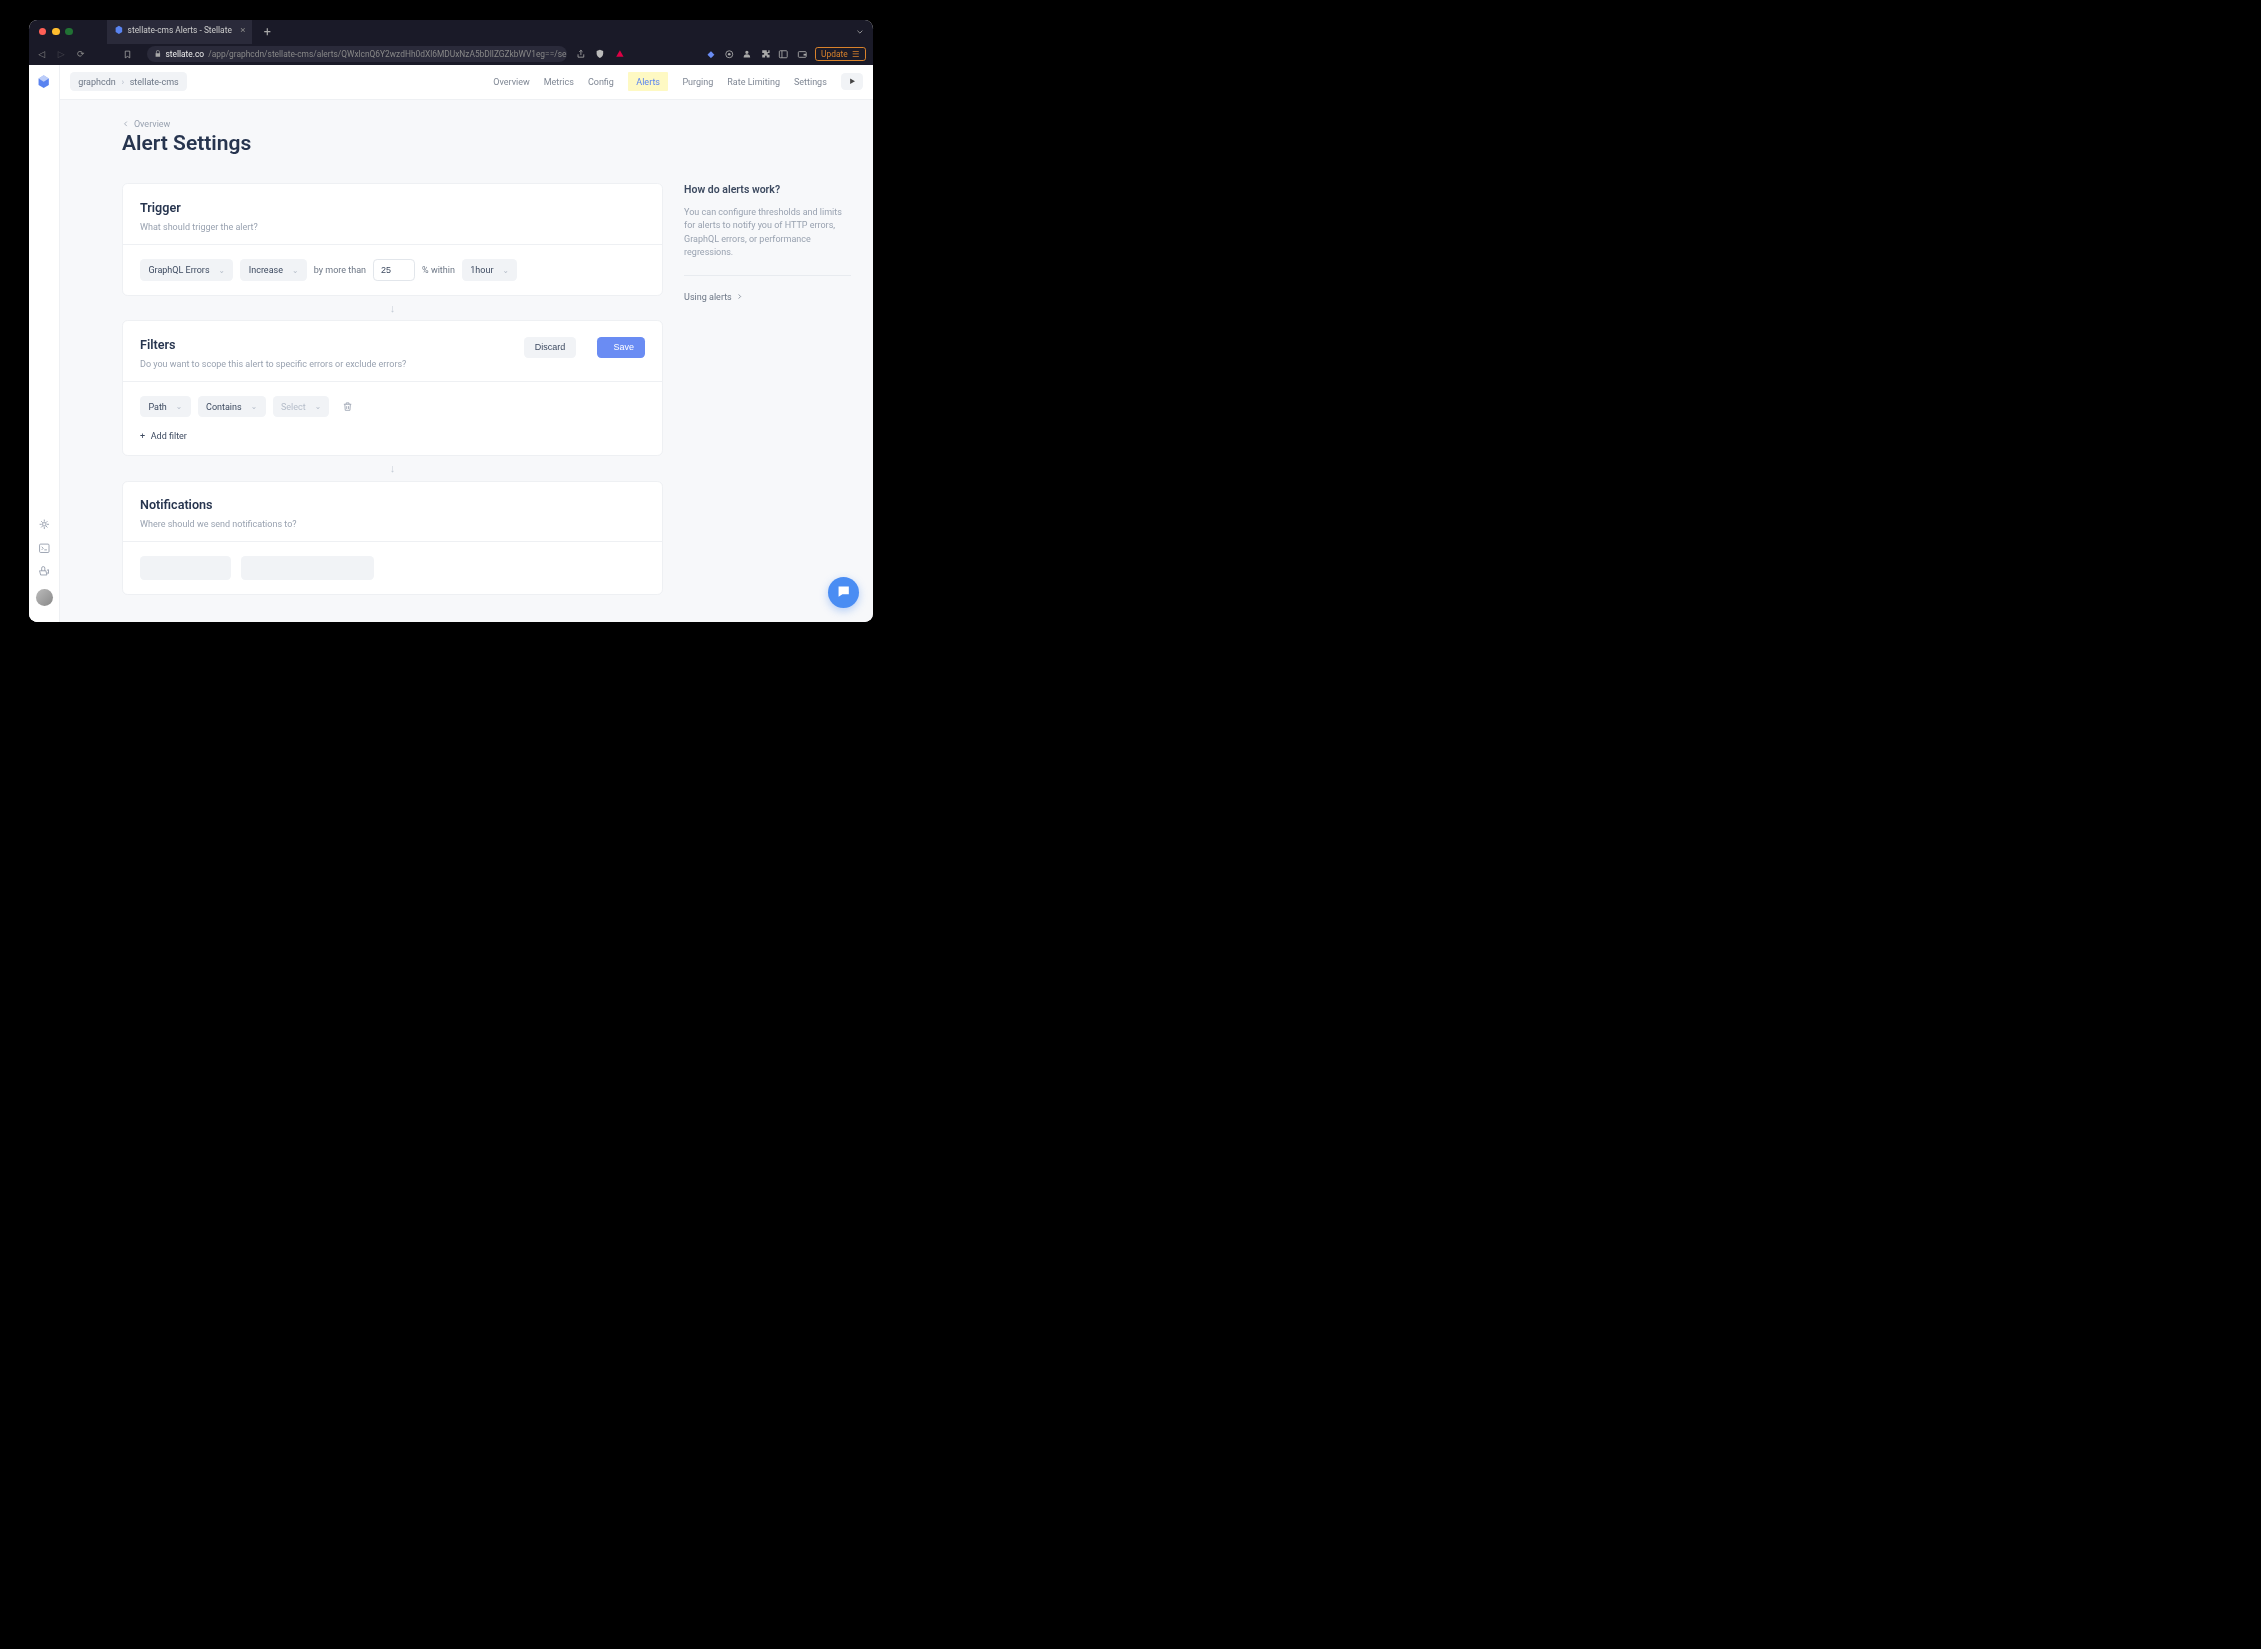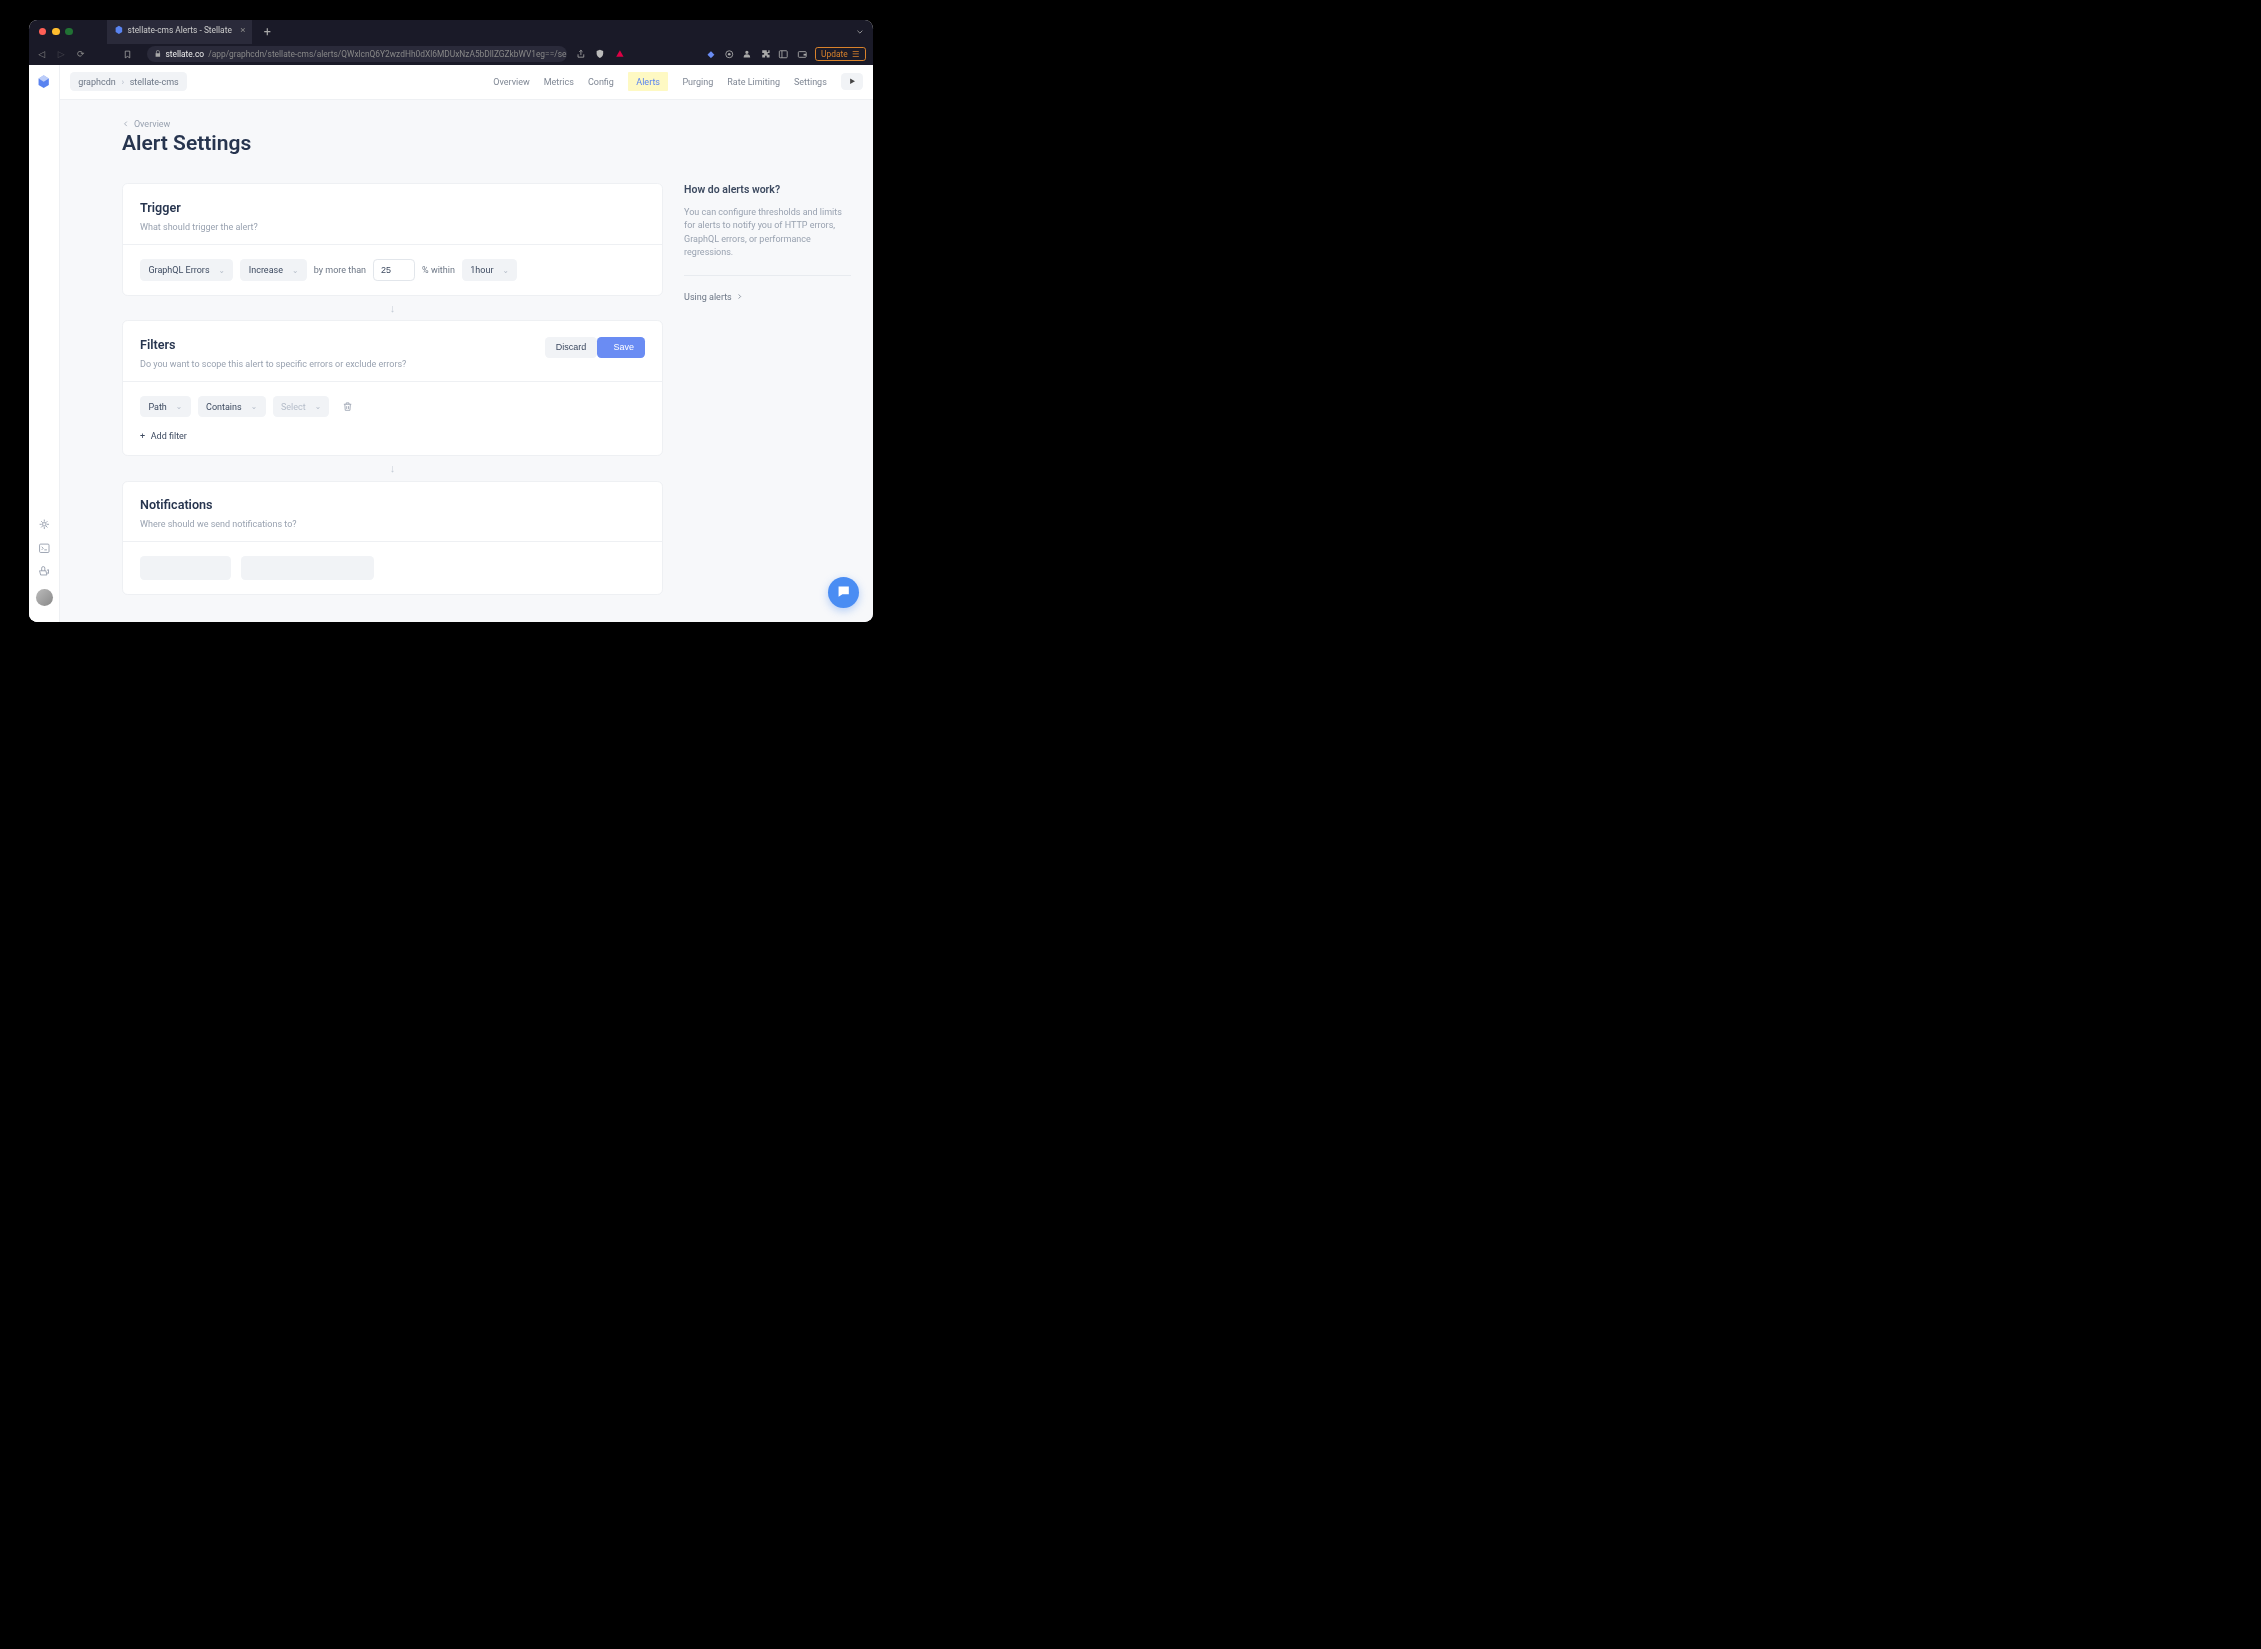--- a/index.html
+++ b/index.html
@@ -197,21 +197,21 @@
     border: 0.7px solid #e2e6eb;
     border-radius: 4.2px;
     padding: 4.9px 7px;
     width: 42px;
     font-size: 9px;
     color: #3d4a60;
   }
   .flow-arrow { text-align: center; color: #c4cbd5; font-size: 11.2px; padding: 5.6px 0; }
   .card-head-row { display: flex; align-items: flex-start; justify-content: space-between; padding: 15.4px 17px 12.6px; }
   .card-head-row .left {}
-  .card-actions { display: flex; gap: 0; align-items: flex-end; }
+  .card-actions { display: flex; gap: 21px; align-items: flex-end; }
   .btn {
     border-radius: 4.2px;
     padding: 5.6px 11.2px;
     font-size: 9px;
     cursor: pointer;
     border: none;
   }
   .btn-sec { background: #f1f3f6; color: #3d4a60; }
   .btn-pri { background: #6a8cf3; color: #fff; padding-left: 16px; }
   .trash-icon { color: #99a2b0; cursor: pointer; margin-left: 5.6px; }

